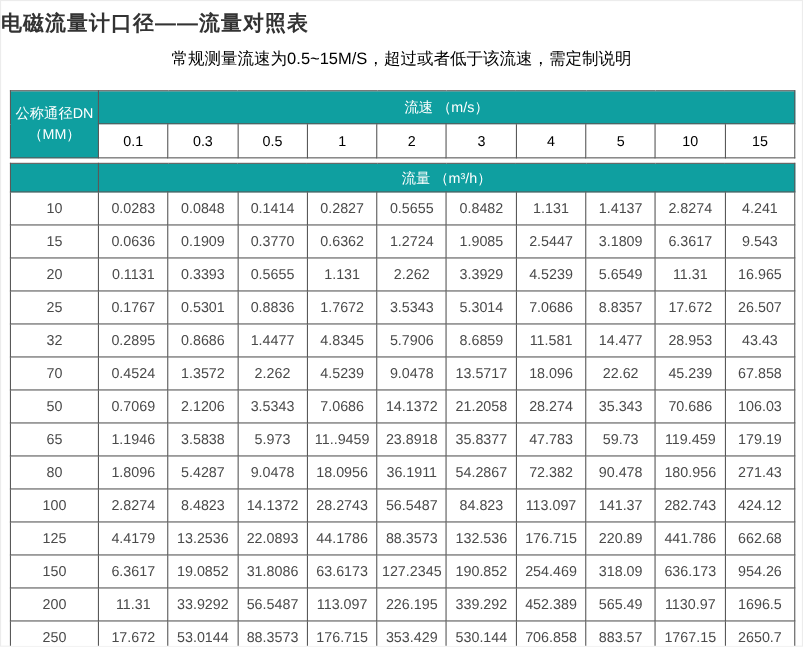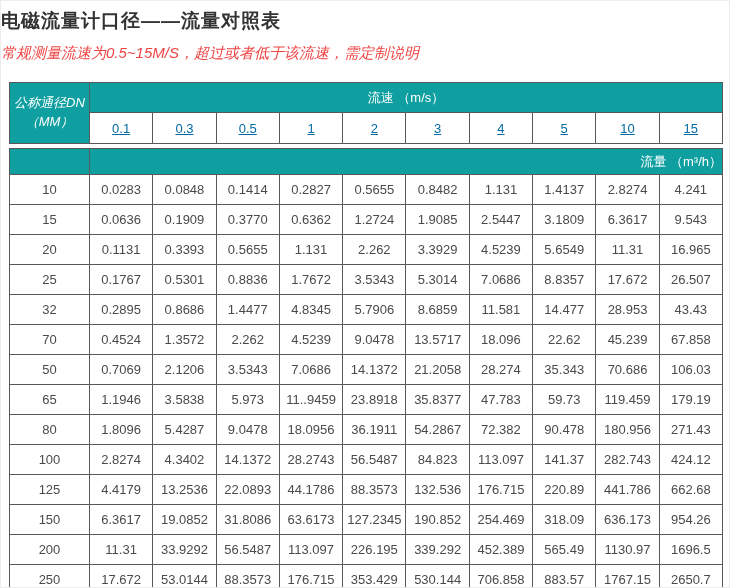--- a/index.html
+++ b/index.html
@@ -15,55 +15,54 @@
   .title {
     margin-top: 7px;
     text-align: left;
     font-size: 19px;
     font-weight: bold;
     color: #333333;
     letter-spacing: 1px;
   }
   .subtitle {
     margin-top: 10px;
+    text-align: center;
     font-size: 15px;
-    color: #ef4444;
-    font-style: italic;
+    color: #000000;
   }
   table.flow-table {
     width: 714px;
     margin: 19px 8px 0 8px;
     border-collapse: collapse;
     table-layout: fixed;
   }
   table.flow-table col.dn-col { width: 80px; }
   th, td {
     font-weight: normal;
     text-align: center;
     vertical-align: middle;
     font-size: 13px;
     padding: 0;
   }
   .teal {
     background: #0f9fa0;
     color: #ffffff;
   }
   .bordered { border: 1px solid #595959; }
-  .corner-cell { line-height: 1.45; font-size: 13px; font-style: italic; }
+  .corner-cell { line-height: 1.45; font-size: 13px; }
   .band-cell { height: 29px; font-size: 13px; }
   .speed-cell {
     height: 30px;
     background: #ffffff;
-    color: #0369a1;
+    color: #000000;
     border: 1px solid #595959;
     font-size: 13px;
-    text-decoration: underline;
   }
   .spacer-row td { height: 4px; background: #ffffff; border: none; }
-  .flow-row td { height: 25px; text-align: right; }
+  .flow-row td { height: 25px; }
   .data-row td {
     height: 29px;
     color: #4a4a4a;
     border: 1px solid #595959;
     background: #ffffff;
   }
 </style>
 </head>
 <body>
 
@@ -227,21 +226,21 @@
           <td>36.1911</td>
           <td>54.2867</td>
           <td>72.382</td>
           <td>90.478</td>
           <td>180.956</td>
           <td>271.43</td>
         </tr>
         <tr class="data-row">
           <td>100</td>
           <td>2.8274</td>
-          <td>4.3402</td>
+          <td>8.4823</td>
           <td>14.1372</td>
           <td>28.2743</td>
           <td>56.5487</td>
           <td>84.823</td>
           <td>113.097</td>
           <td>141.37</td>
           <td>282.743</td>
           <td>424.12</td>
         </tr>
         <tr class="data-row">

